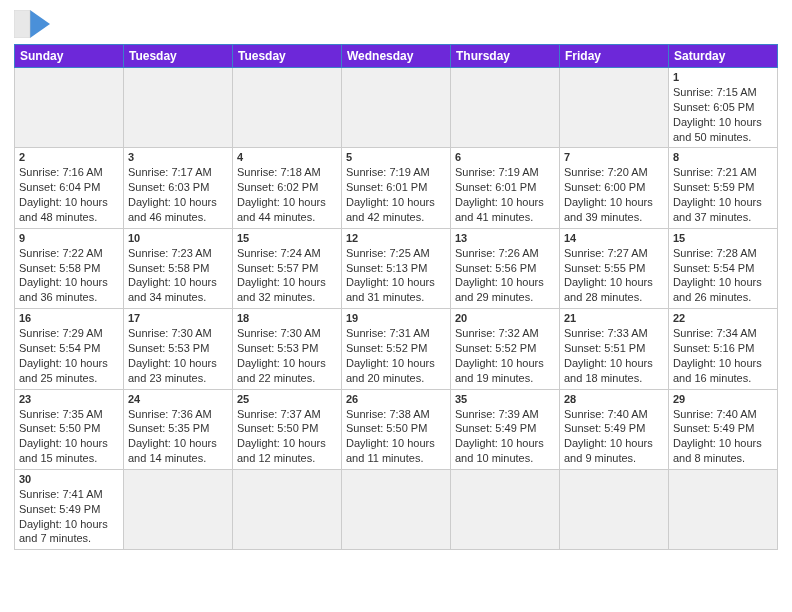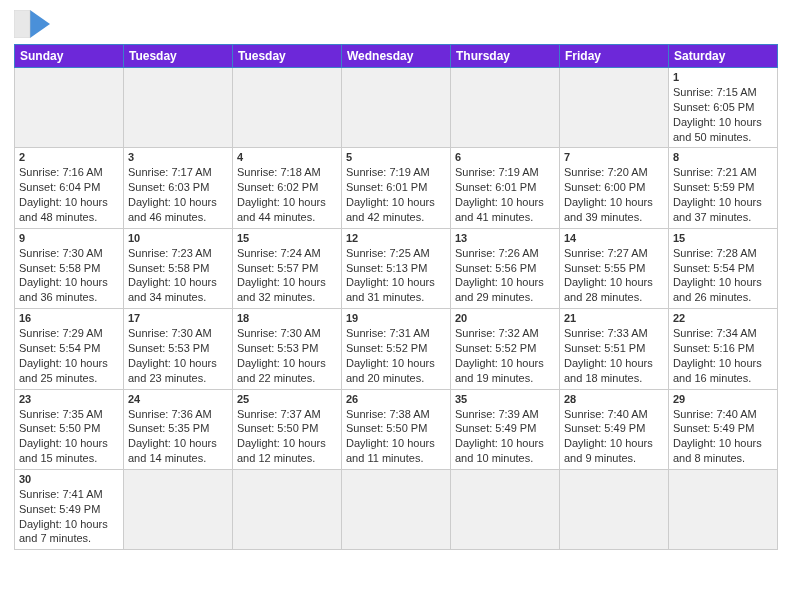--- a/index.html
+++ b/index.html
@@ -192,21 +192,21 @@
             <span class="day-number">8</span>
             <div class="day-info">Sunrise: 7:21 AM
 Sunset: 5:59 PM
 Daylight: 10 hours
 and 37 minutes.</div>
           </td>
         </tr>
         <tr>
           <td>
             <span class="day-number">9</span>
-            <div class="day-info">Sunrise: 7:30 AM
+            <div class="day-info">Sunrise: 7:22 AM
 Sunset: 5:58 PM
 Daylight: 10 hours
 and 36 minutes.</div>
           </td>
           <td>
             <span class="day-number">10</span>
             <div class="day-info">Sunrise: 7:23 AM
 Sunset: 5:58 PM
 Daylight: 10 hours
 and 34 minutes.</div>

